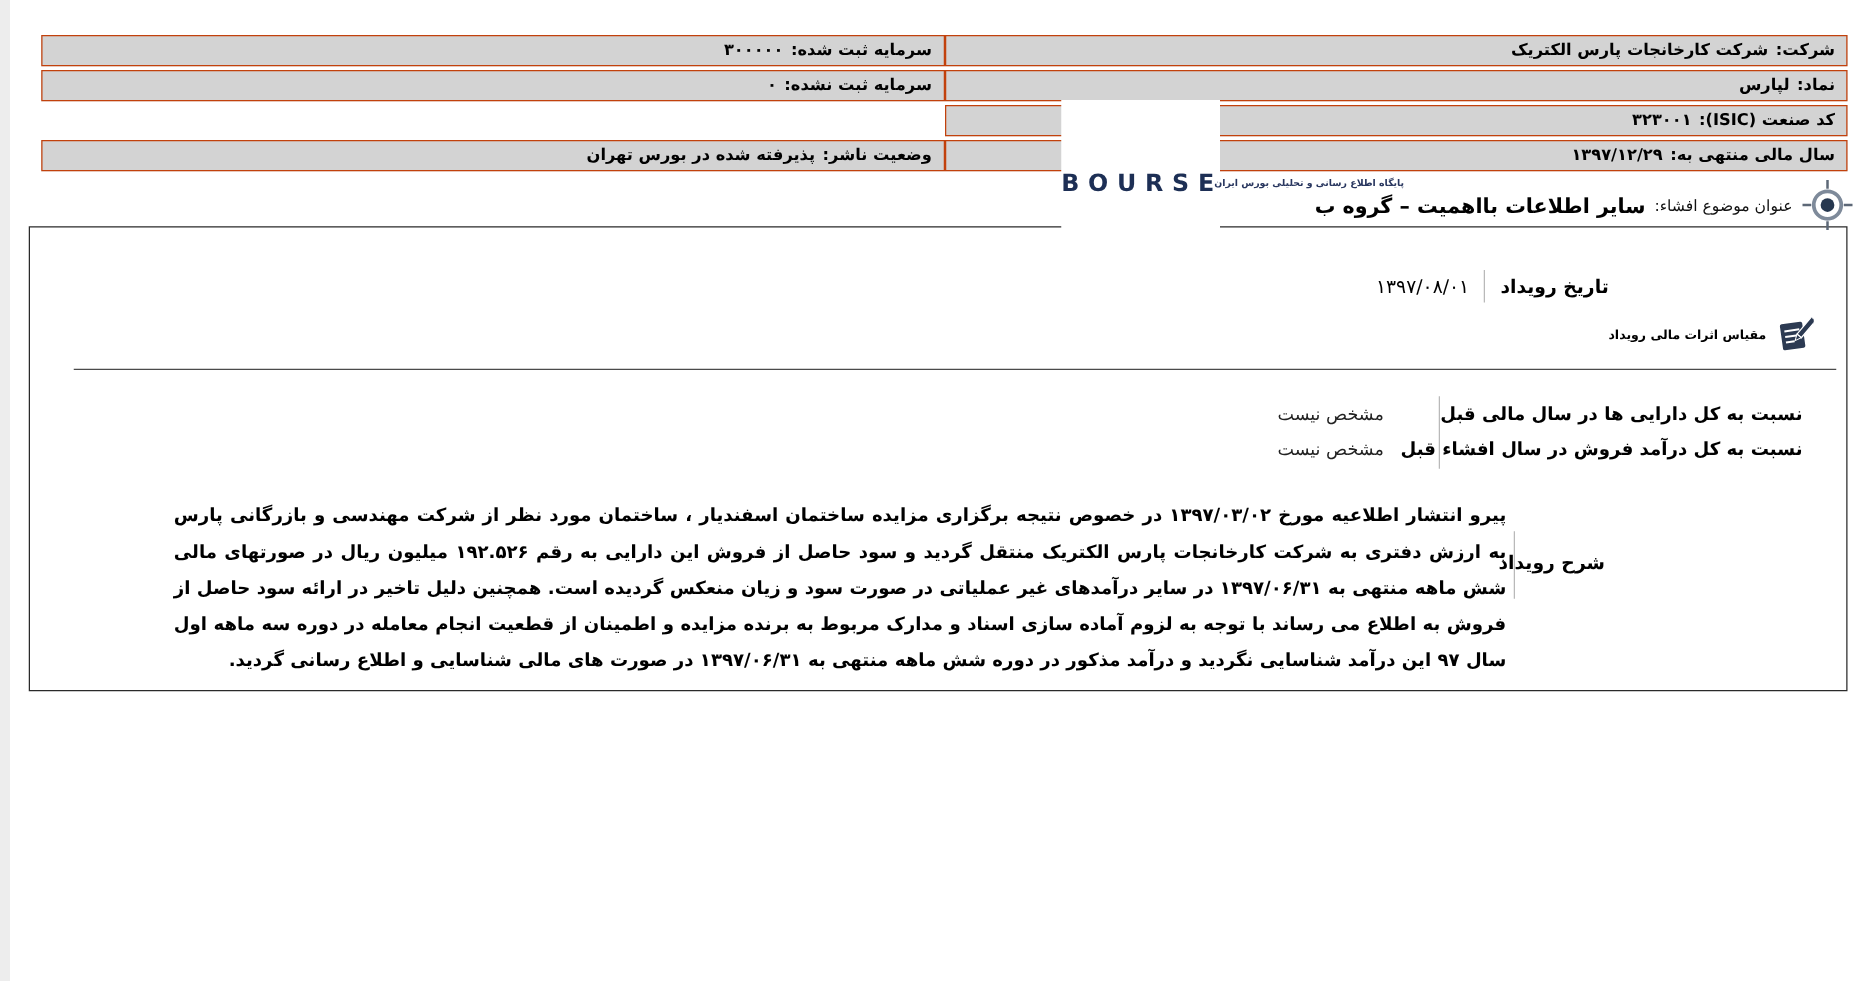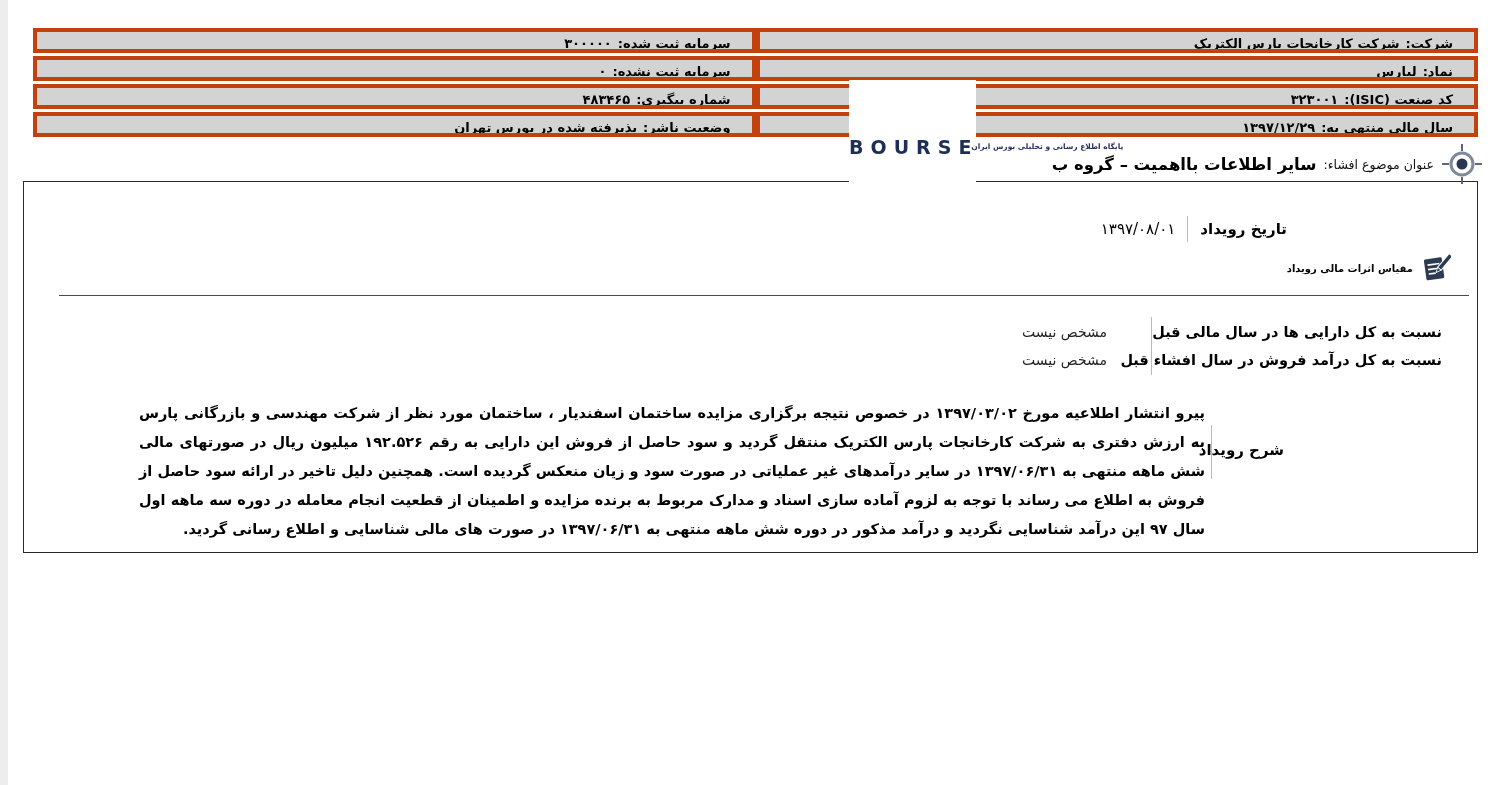--- a/index.html
+++ b/index.html
@@ -10,22 +10,22 @@
     font-family:"DejaVu Sans", sans-serif;
     color:#000;
     overflow:hidden;
   }
   .left-strip { position:absolute; left:0; top:0; width:8px; height:785px; background:#ededed; }
 
   
   .info-table { position:absolute; left:33px; top:28px; width:1445px; }
   .info-row { display:flex; direction:rtl; margin-bottom:3px; }
   .info-cell {
-    width:50%; height:25px; background:#d3d3d3; border:4px solid #c2410c;
-    direction:rtl; text-align:right; padding:0 21px;
+    width:50%; height:25px; background:#d3d3d3; border:1px solid #c2410c;
+    direction:rtl; text-align:right; padding:0 9px;
     font-size:13px; font-weight:bold; line-height:23px;
     white-space:nowrap; overflow:hidden;
   }
   .info-cell .lbl { margin-left:6px; }
 
   
   .logo-box {
     position:absolute; left:849px; top:80px; width:127px; height:126px;
     background:#ffffff; z-index:5;
     display:flex; flex-direction:row; align-items:center; justify-content:flex-start;
@@ -110,23 +110,20 @@
       <span class="lbl">نماد:</span><span>لپارس</span>
     </div>
     <div class="info-cell">
       <span class="lbl">سرمایه ثبت نشده:</span><span>۰</span>
     </div>
   </div>
   <div class="info-row">
     <div class="info-cell">
       <span class="lbl">کد صنعت (ISIC):</span><span>۳۲۳۰۰۱</span>
     </div>
-    <div class="info-cell">
-      <span class="lbl">شماره پیگیری:</span><span>۴۸۳۴۶۵</span>
-    </div>
   </div>
   <div class="info-row">
     <div class="info-cell">
       <span class="lbl">سال مالی منتهی به:</span><span>۱۳۹۷/۱۲/۲۹</span>
     </div>
     <div class="info-cell">
       <span class="lbl">وضعیت ناشر:</span><span>پذیرفته شده در بورس تهران</span>
     </div>
   </div>
 </div>

